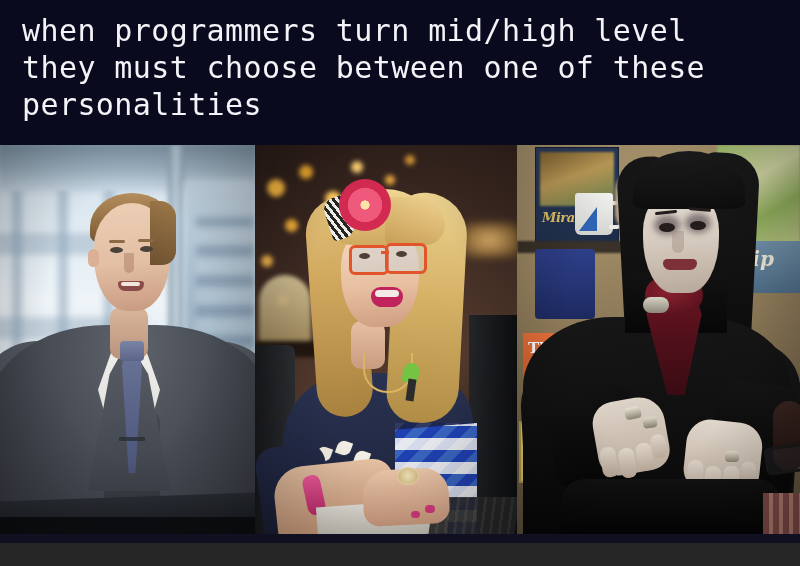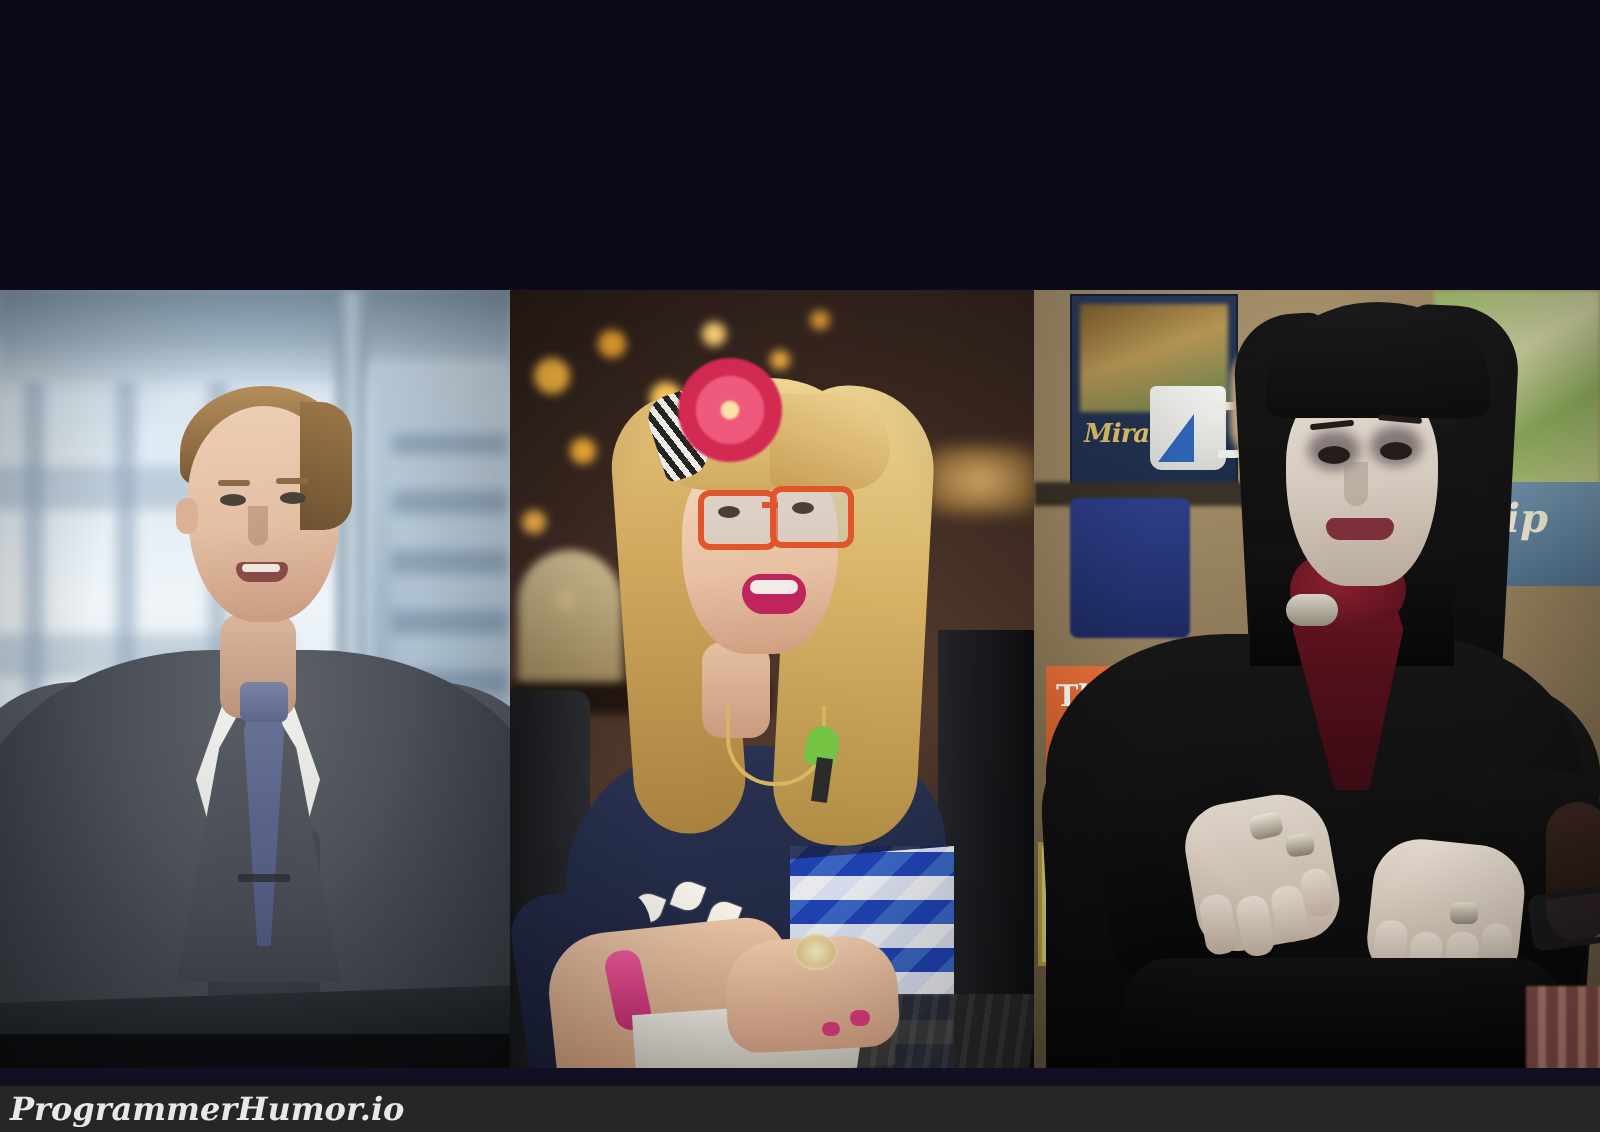--- a/index.html
+++ b/index.html
@@ -501,20 +501,25 @@
     font-family:"DejaVu Serif", serif;
     font-size:16px;font-weight:bold;font-style:italic;
     color:#e8e8e8;letter-spacing:0px;
   }
 </style>
 </head>
 <body>
 
 <div id="meme">
 
+  <div class="caption">
+    <div class="caption-line">when programmers turn mid/high level</div>
+    <div class="caption-line">they must choose between one of these</div>
+    <div class="caption-line">personalities</div>
+  </div>
 
   <div class="panels">
 
     <div class="panel p1">
       <div class="lay p1-bg"></div>
       <div class="lay p1-building"></div>
       <div class="lay p1-window-frame"></div>
       <div class="lay p1-mullion"></div>
       <div class="lay p1-right-glass"></div>
       <div class="lay p1-right-bld"></div>
@@ -695,15 +700,14 @@
       <div class="lay p3-hairfg"></div>
       <div class="lay p3-glassesFg"></div>
       <div class="lay p3-plaid"></div>
       <div class="lay vig"></div>
     </div>
 
   </div>
 
   <div class="navy-strip"></div>
   <div class="watermark-bar"></div>
-  <div class="watermark-text">ProgrammerHumor.io</div>
 
 </div>
 
 </body></html>

